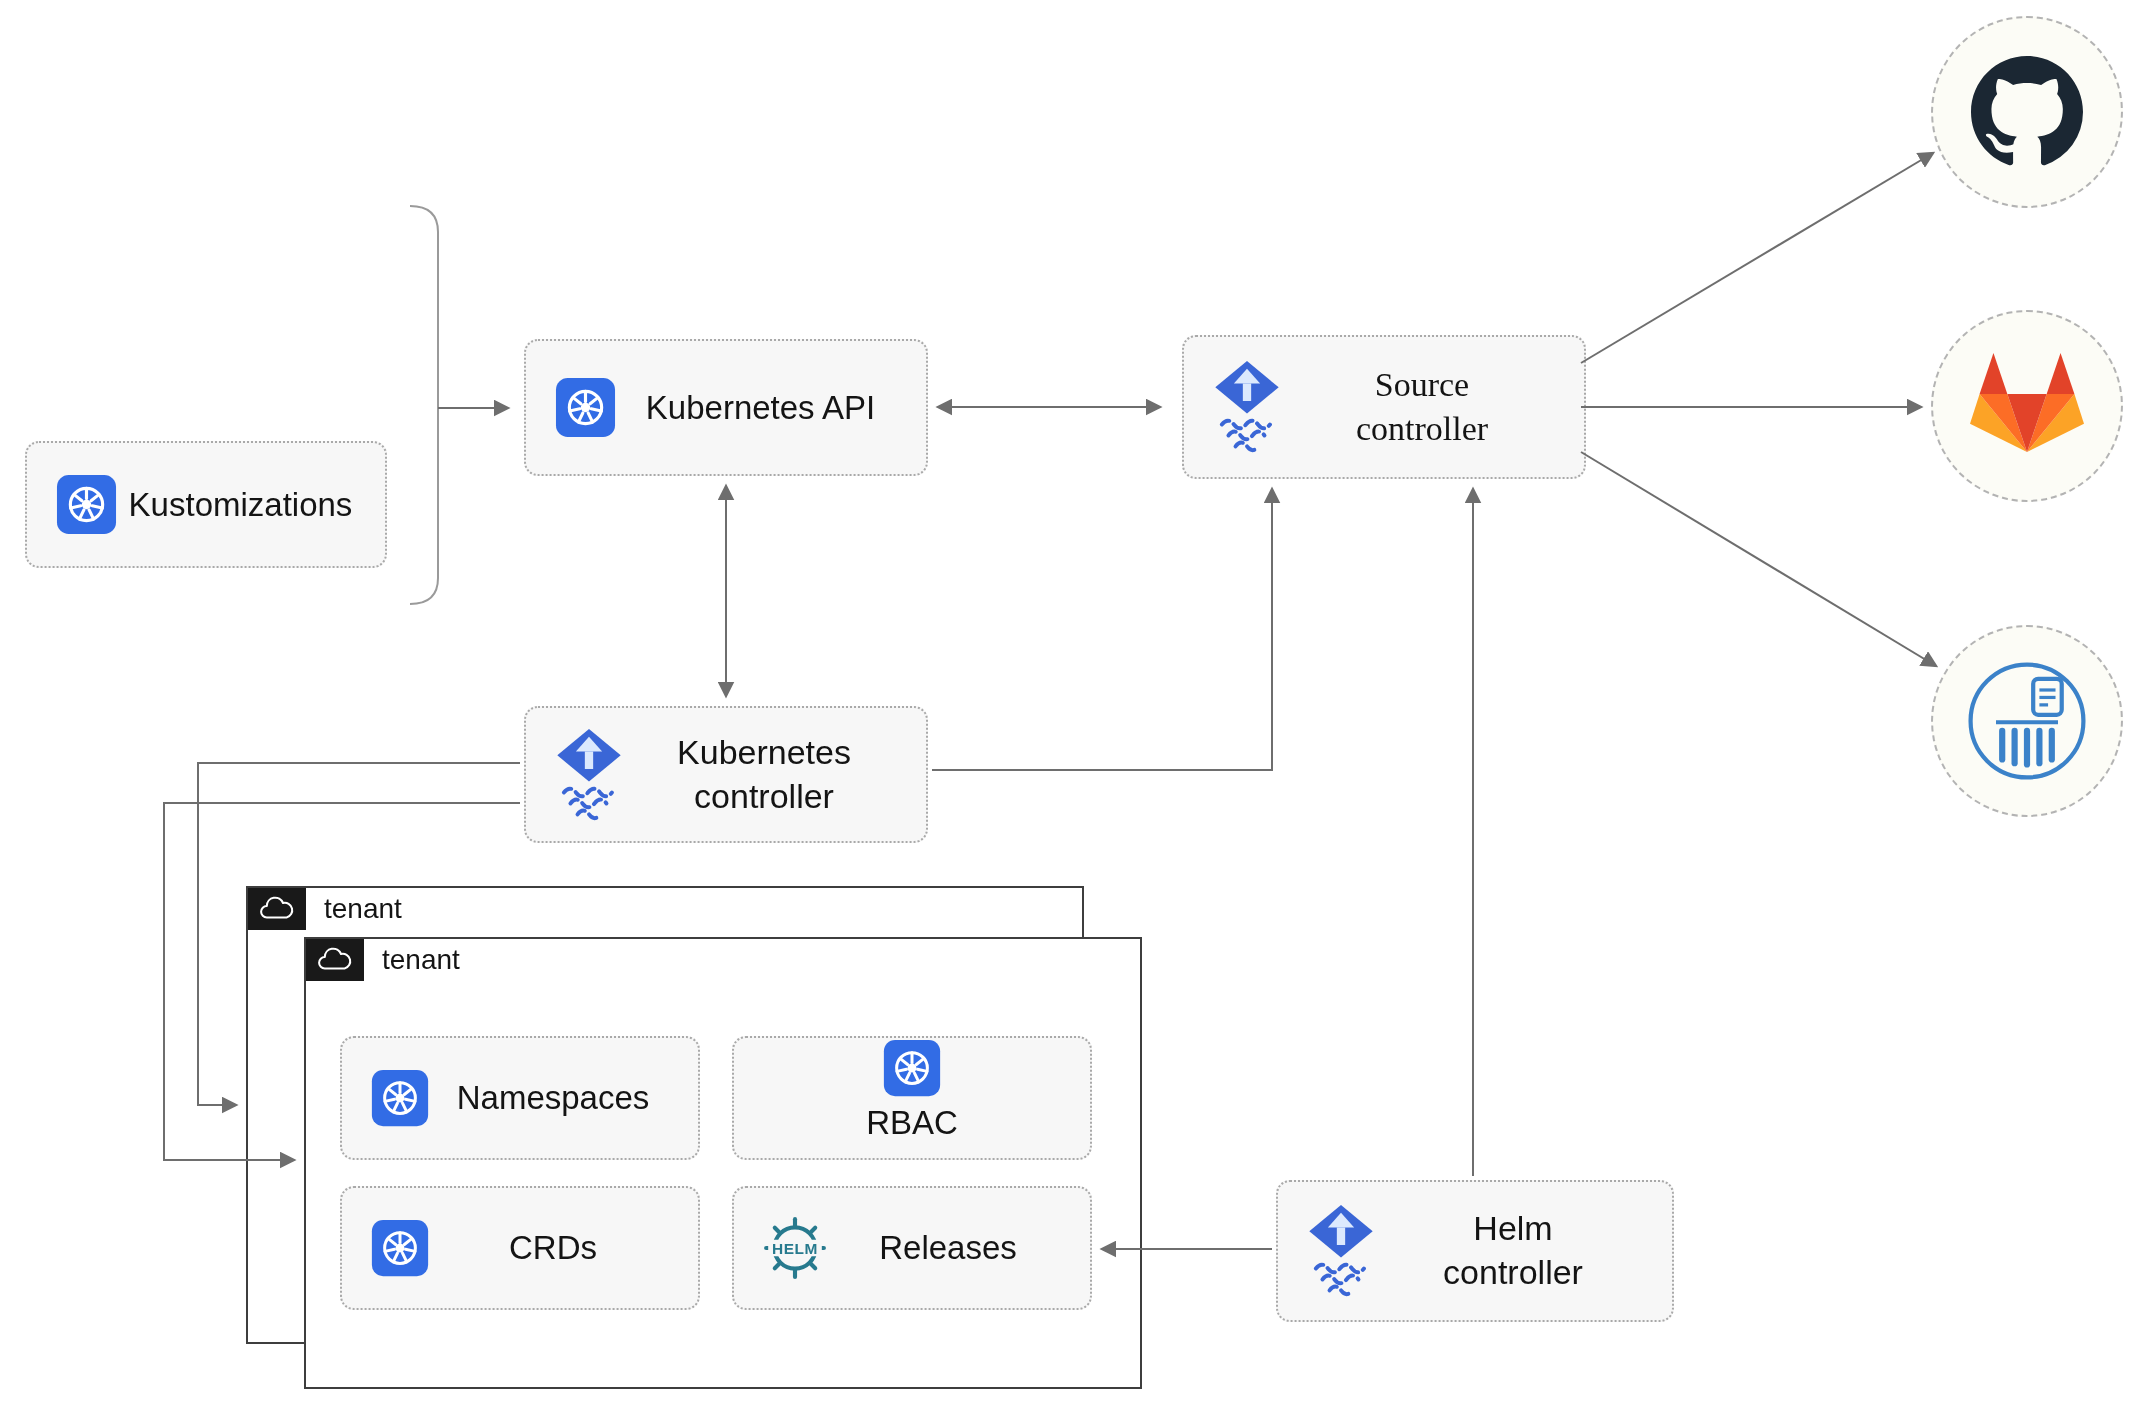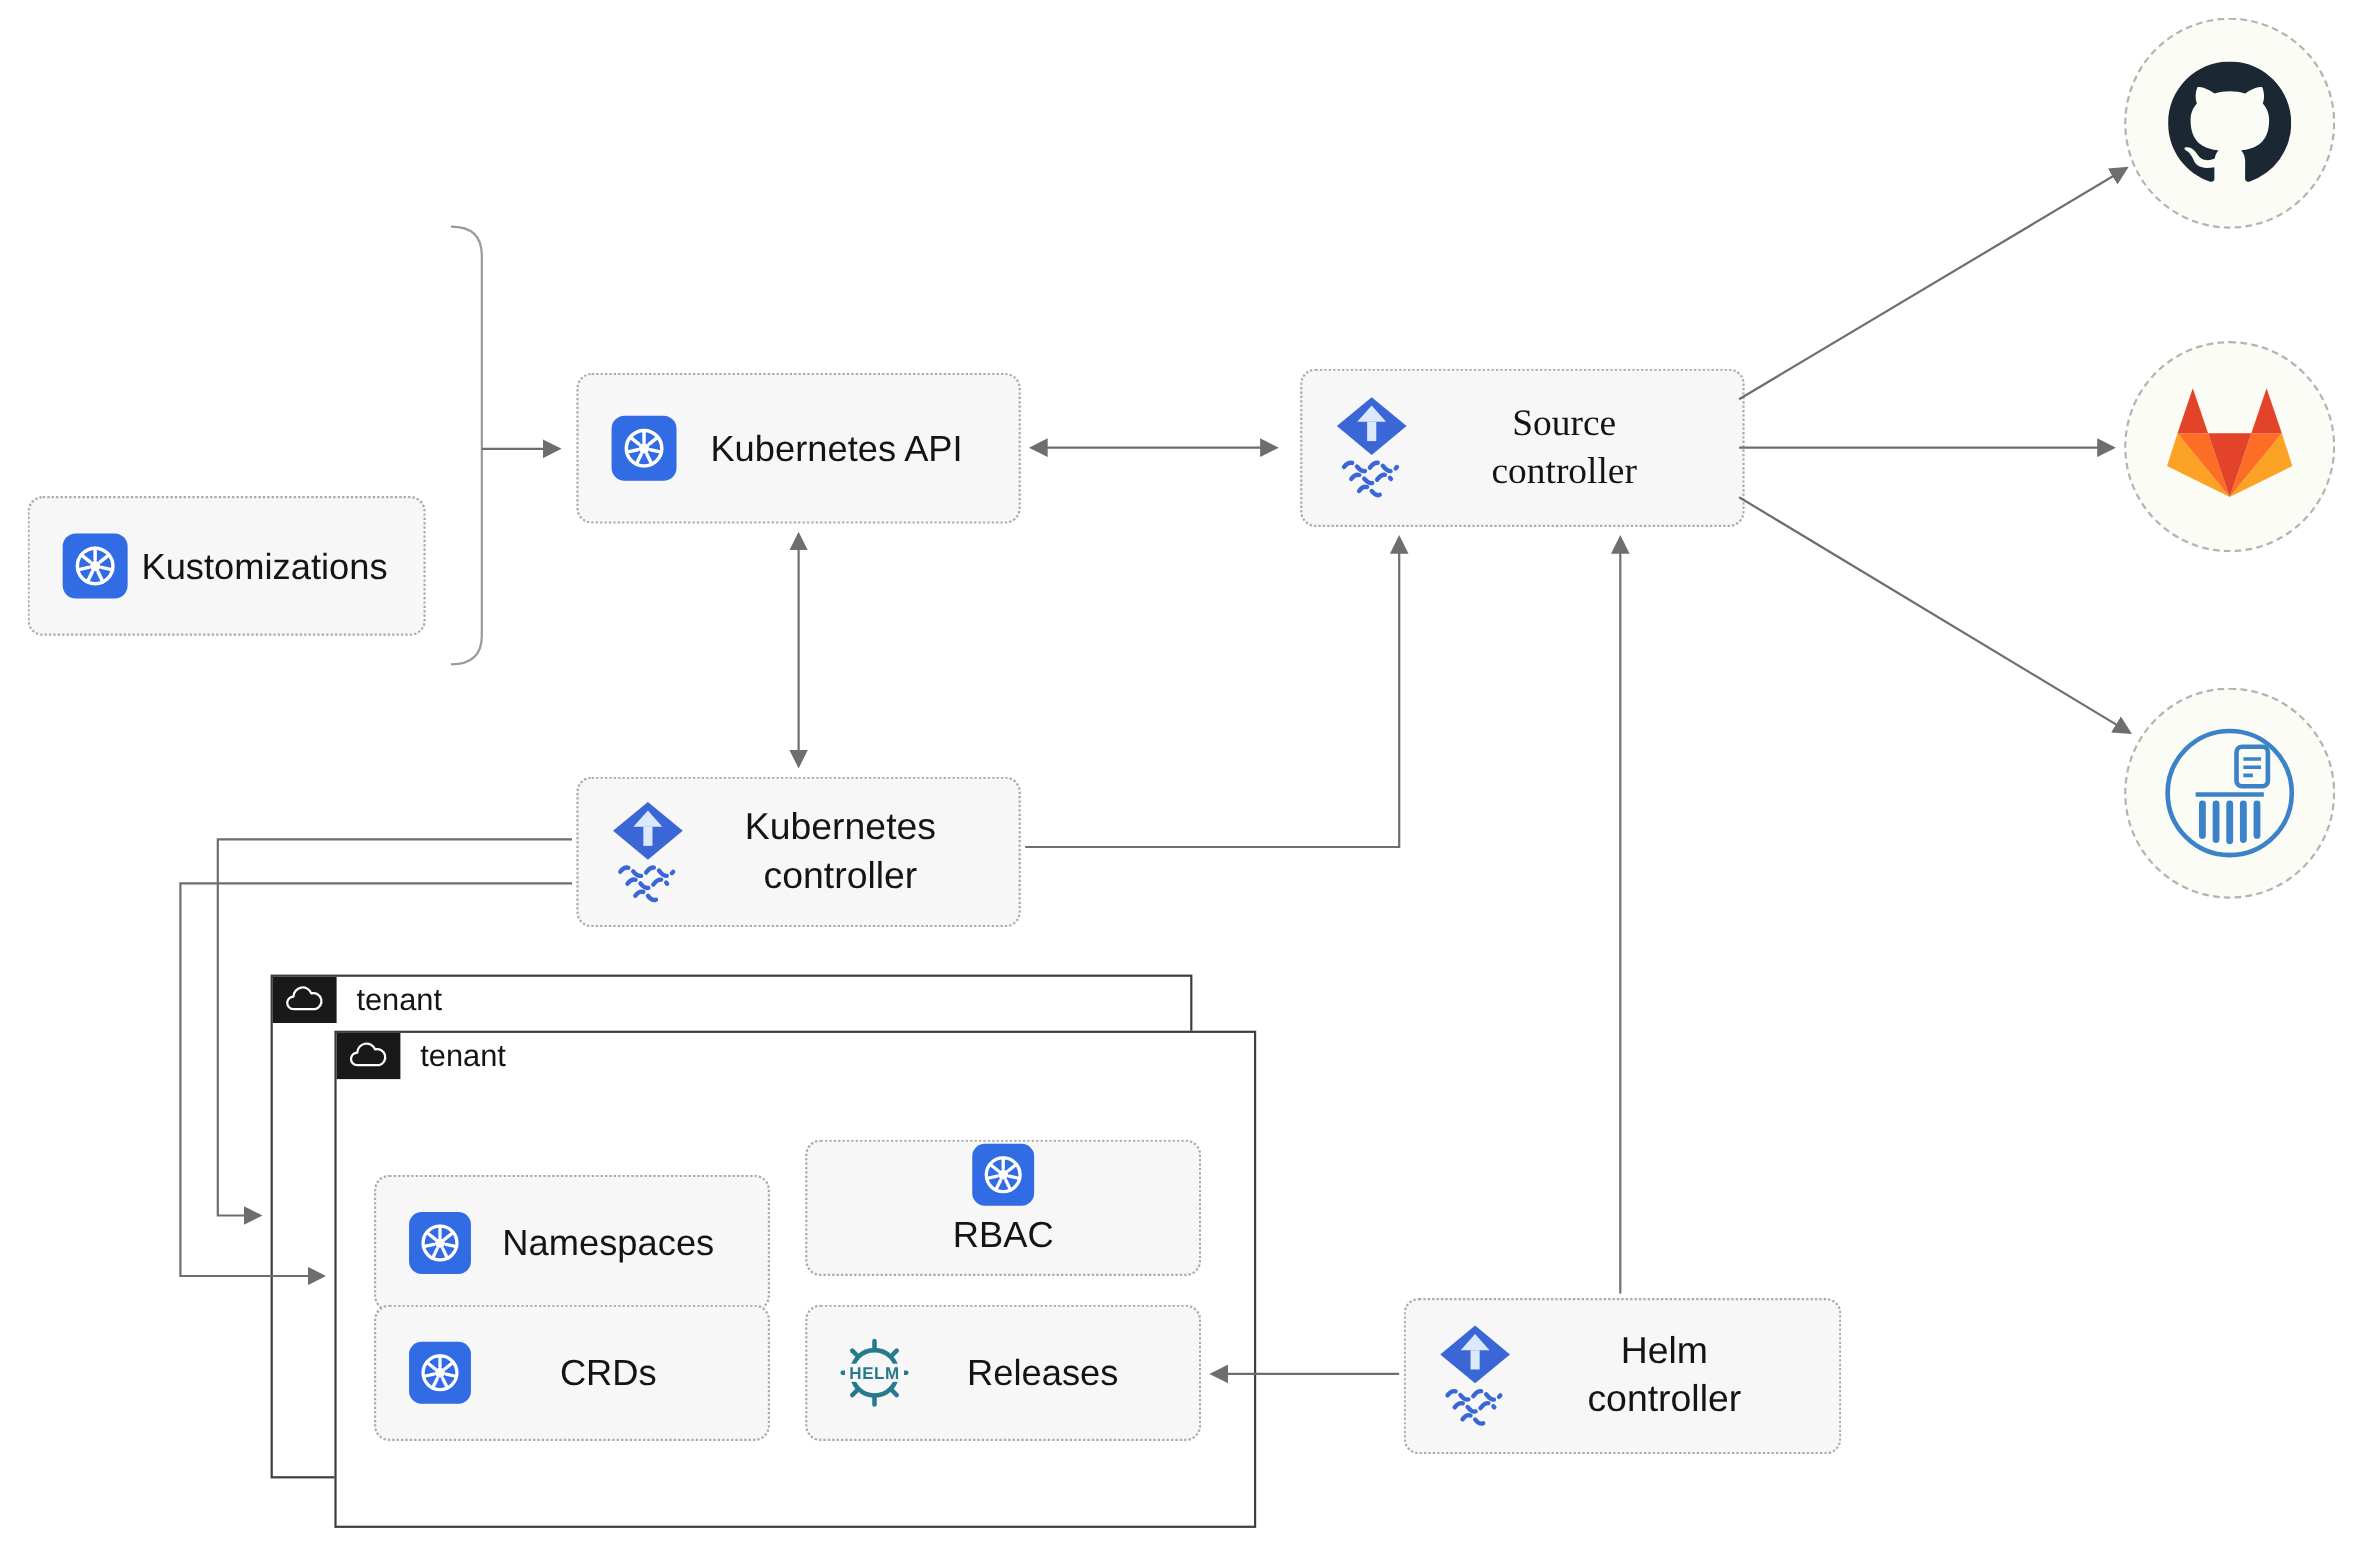--- a/index.html
+++ b/index.html
@@ -58,21 +58,21 @@
   <div class="tenant" style="left:304px;top:937px;width:838px;height:452px;z-index:3;">
     <div class="tab">
       <svg width="36" height="26" viewBox="0 0 60 42">
         <path d="M13 35 A9.5 9.5 0 0 1 13 16 A14 14 0 0 1 40 11 A9 9 0 0 1 46 35 Z" fill="none" stroke="#ffffff" stroke-width="3.4" stroke-linejoin="round"></path>
       </svg>
     </div>
     <div class="tenant-label">tenant</div>
   </div>
 
 
-  <div class="node" style="left:25px;top:451px;width:362px;height:127px;">
+  <div class="node" style="left:25px;top:441px;width:362px;height:127px;">
     <svg width="63" height="63" viewBox="0 0 48 48">
       <rect x="1.5" y="1.5" width="45" height="45" rx="9" fill="#326ce5"></rect>
       <g stroke="#ffffff" stroke-width="2.4" stroke-linecap="round" fill="none">
         <circle cx="24" cy="24" r="12.3"></circle>
         <line x1="24" y1="19.5" x2="24" y2="11.7"></line>
           <line x1="27.5" y1="21.2" x2="33.6" y2="16.3"></line>
         <line x1="28.4" y1="25" x2="36" y2="26.7"></line>
           <line x1="26" y1="28.1" x2="29.4" y2="35.1"></line>
         <line x1="22" y1="28.1" x2="18.6" y2="35.1"></line>
           <line x1="19.6" y1="25" x2="12" y2="26.7"></line>
@@ -145,21 +145,21 @@
         <path d="M15,69 q5.5,-7 11,0 q5.5,7 11,0 q5.5,-7 11,0"></path>
         <path d="M21.5,79 q5.2,-7 10.5,0 q5.2,7 10.5,0"></path>
       </g>
     </svg>
     <div class="lbl">
       <div>Helm</div>
       <div>controller</div>
     </div>
   </div>
 
-  <div class="node" style="left:340px;top:1068px;width:360px;height:124px;">
+  <div class="node" style="left:340px;top:1036px;width:360px;height:124px;">
     <svg width="60" height="60" viewBox="0 0 48 48">
       <rect x="1.5" y="1.5" width="45" height="45" rx="9" fill="#326ce5"></rect>
       <g stroke="#ffffff" stroke-width="2.4" stroke-linecap="round" fill="none">
         <circle cx="24" cy="24" r="12.3"></circle>
         <line x1="24" y1="19.5" x2="24" y2="11.7"></line>
           <line x1="27.5" y1="21.2" x2="33.6" y2="16.3"></line>
         <line x1="28.4" y1="25" x2="36" y2="26.7"></line>
           <line x1="26" y1="28.1" x2="29.4" y2="35.1"></line>
         <line x1="22" y1="28.1" x2="18.6" y2="35.1"></line>
           <line x1="19.6" y1="25" x2="12" y2="26.7"></line>

